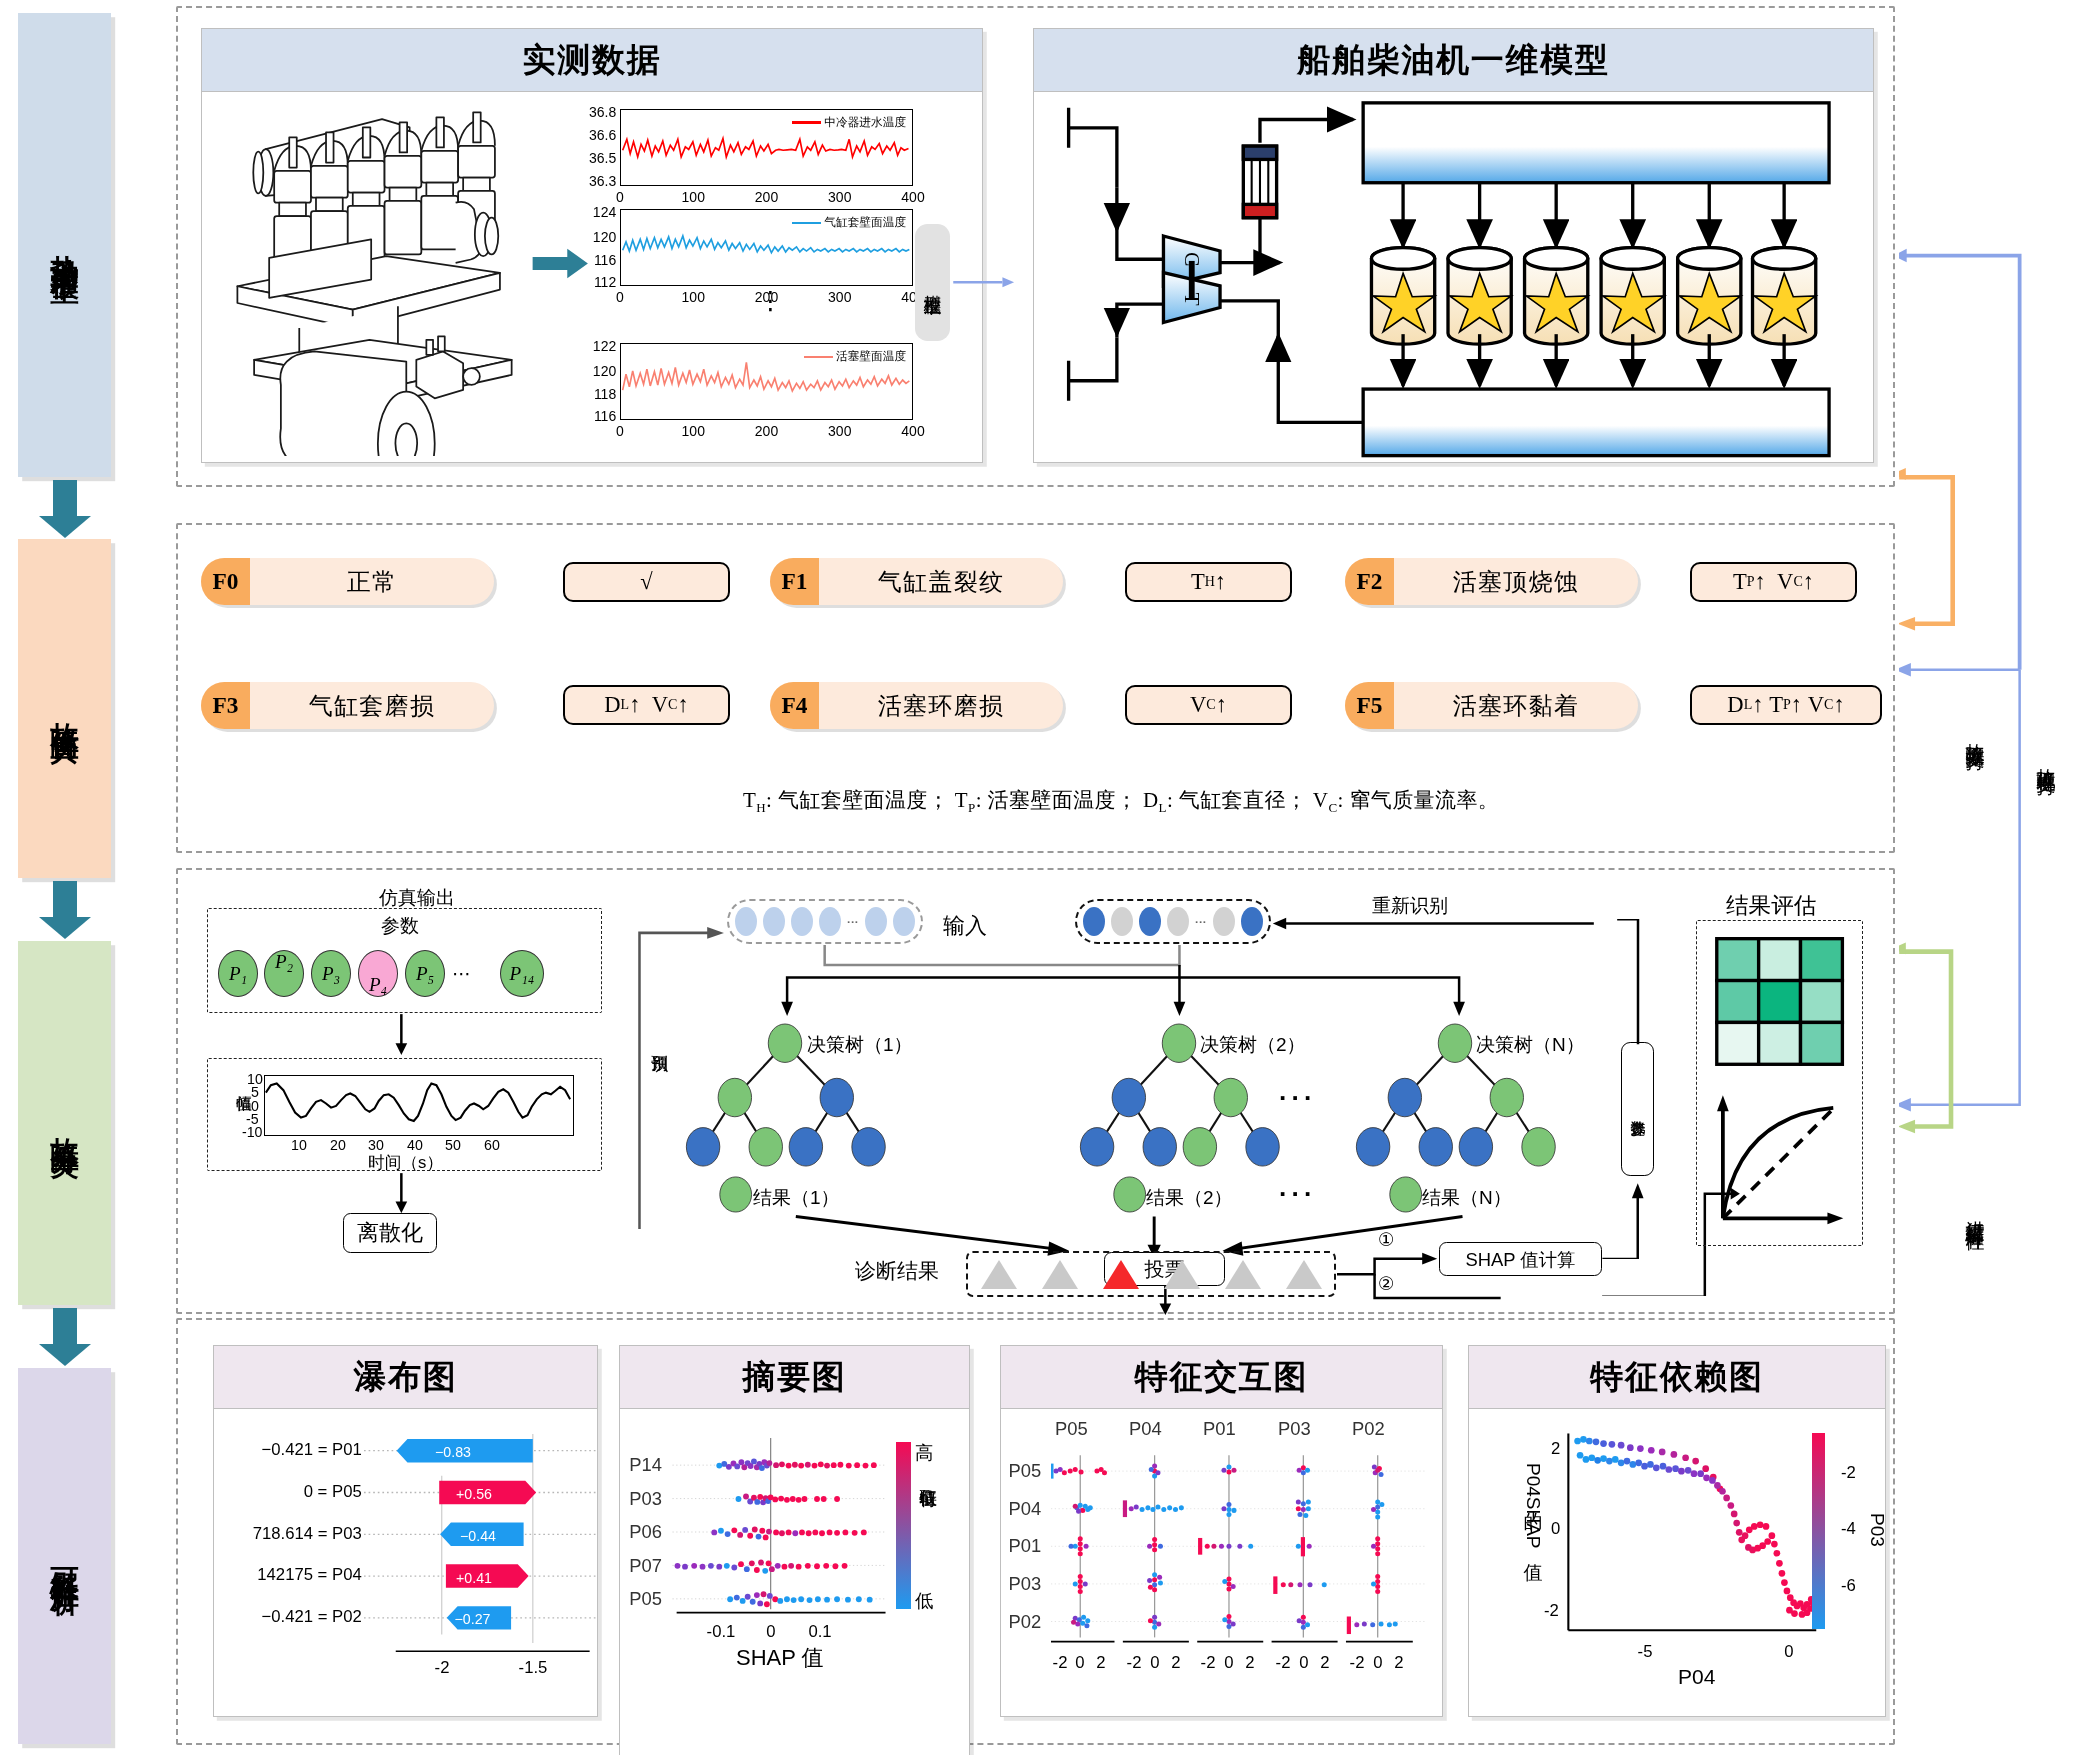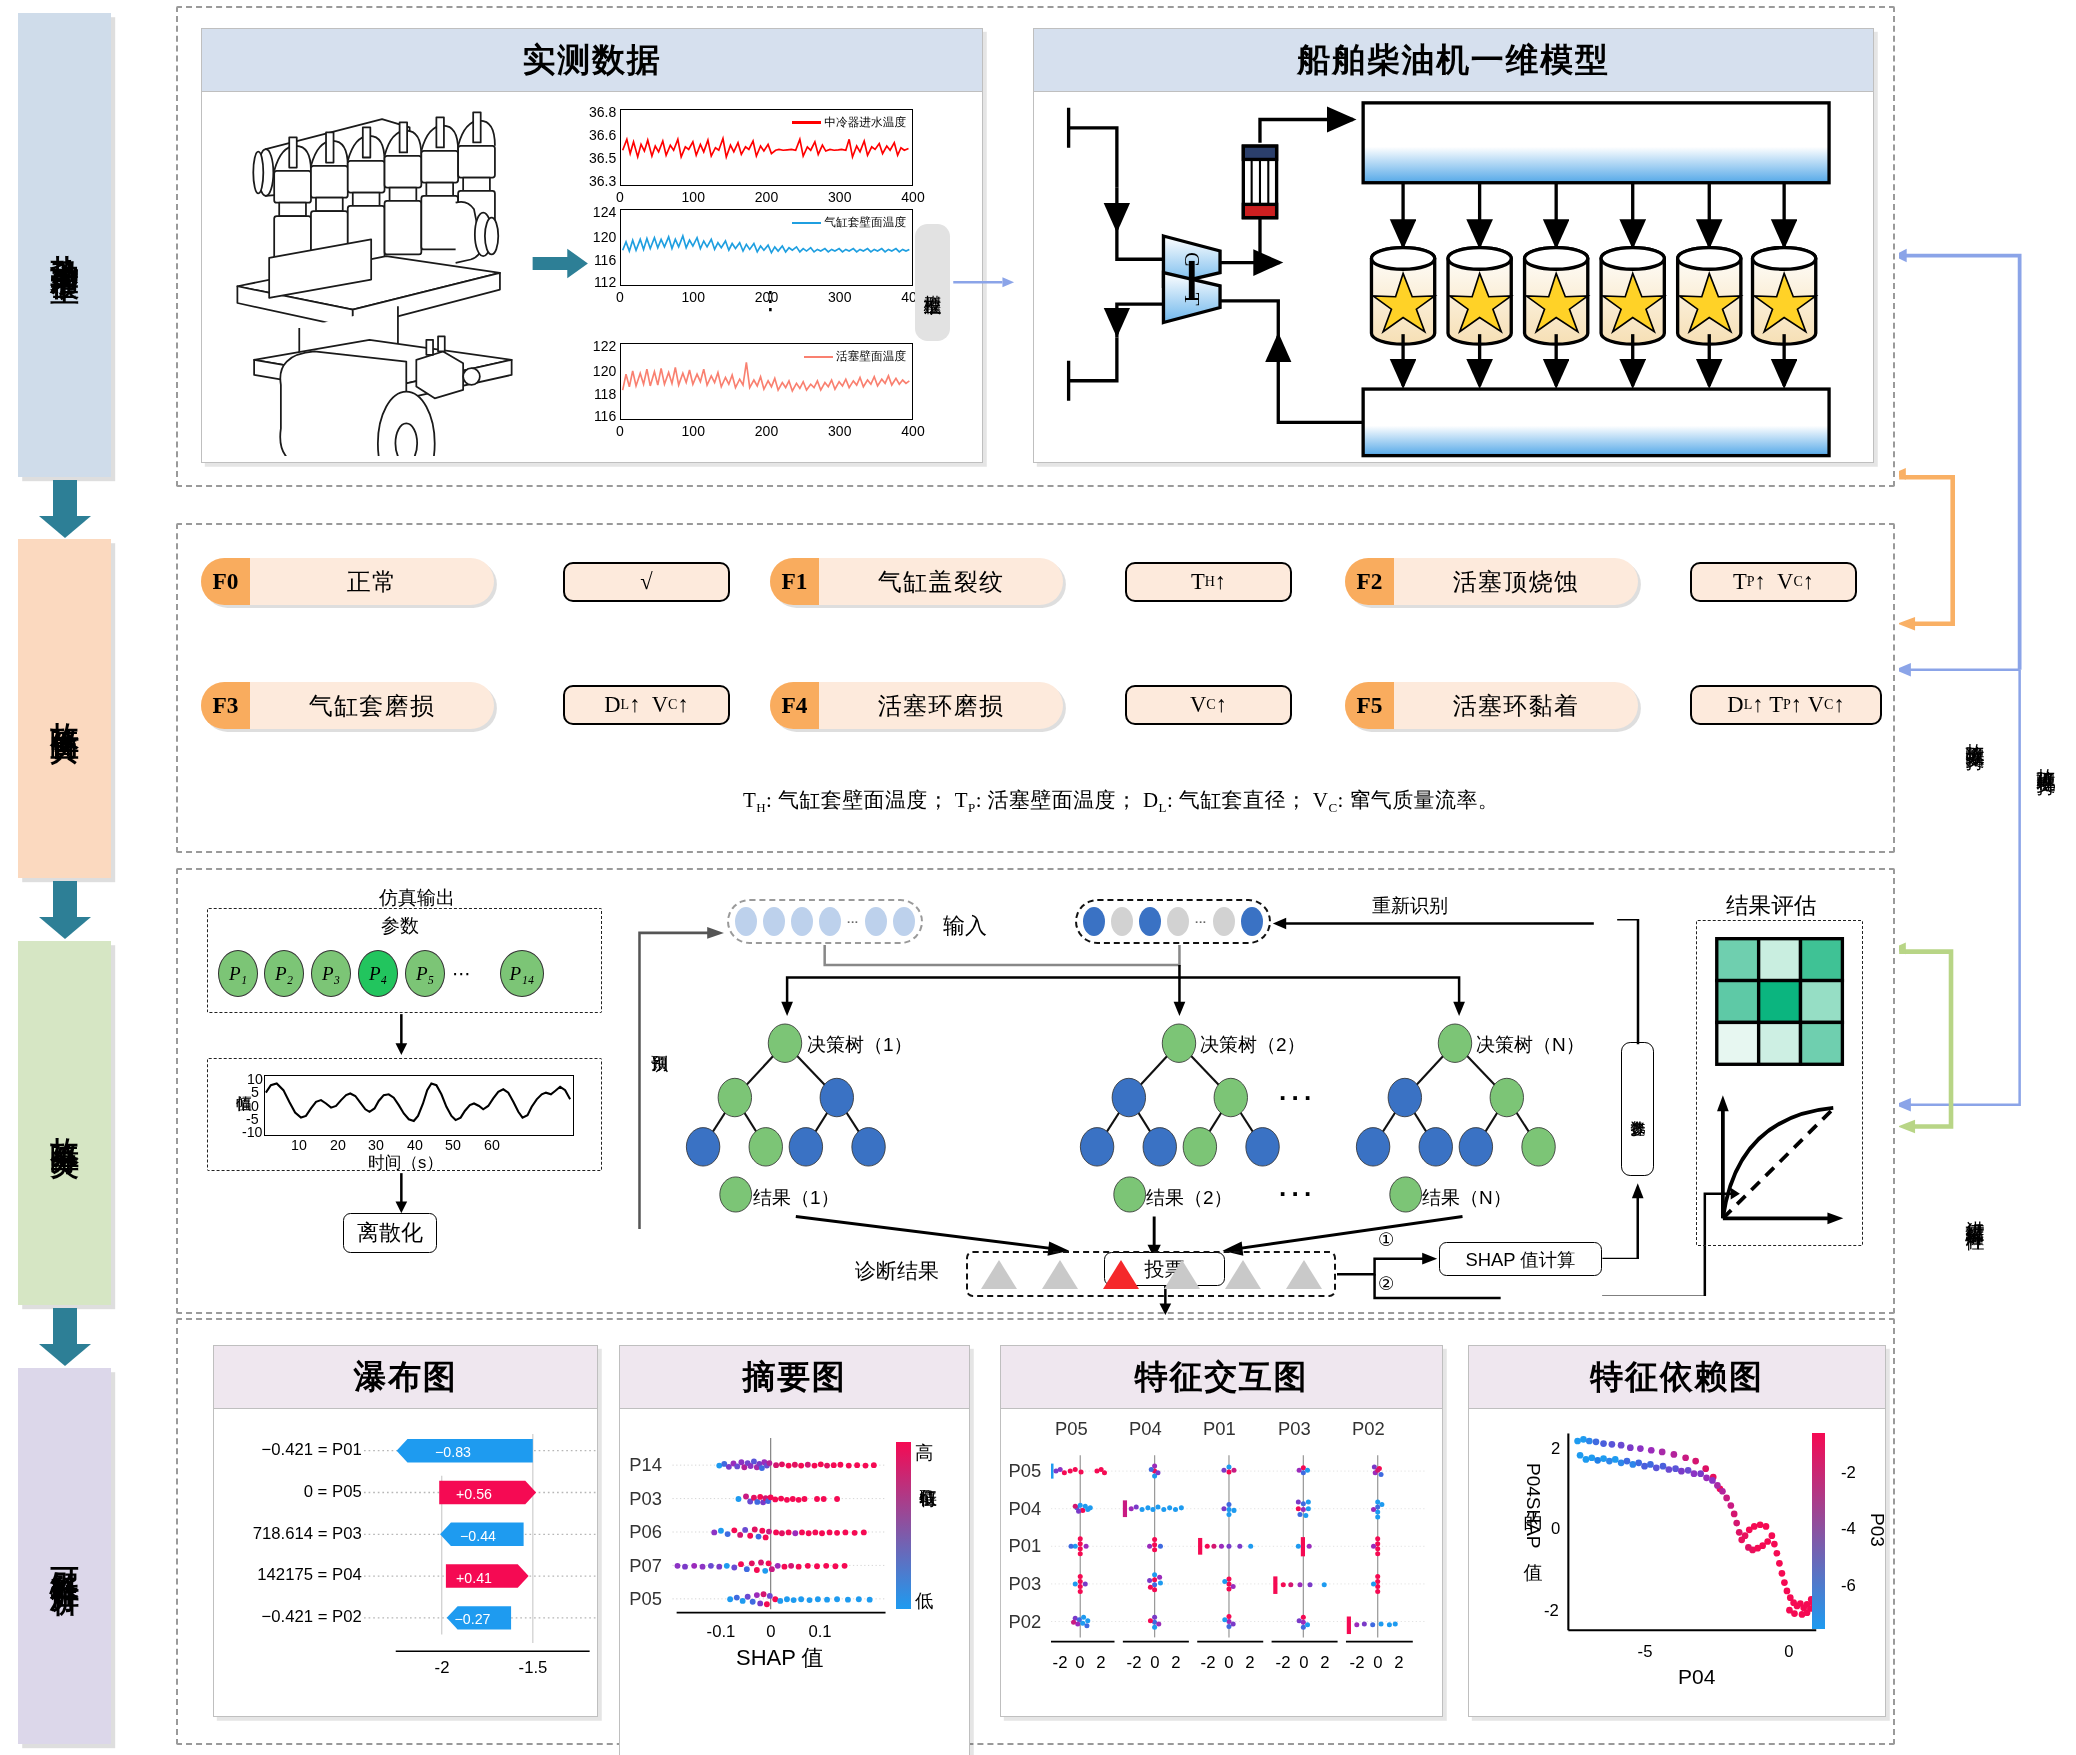--- a/index.html
+++ b/index.html
@@ -453,27 +453,27 @@
 
   <div class="dash" style="left:176px; top:868px; width:1719px; height:446px;"></div>
 
   <div class="cap" style="left:379px; top:885px;">仿真输出</div>
   <div class="dbox" style="left:207px; top:908px; width:395px; height:105px;"></div>
   <div class="cap" style="left:381px; top:913px;">参数</div>
 
   <div style="position:absolute;left:218px;top:950px;width:40px;height:47px;border-radius:50%;background:#7cc576;border:0.8px solid #333;display:flex;align-items:center;justify-content:center;font-size:19px;font-family:'Liberation Serif',serif;font-style:italic;">
       <span>P₁</span>
     </div>
-  <div style="position:absolute;left:264px;top:950px;width:40px;height:47px;border-radius:50%;background:#7cc576;border:0.8px solid #333;display:flex;align-items:center;justify-content:center;font-size:19px;font-family:'Liberation Serif',serif;font-style:italic;">
+  <div style="position:absolute;left:264px;top:950px;width:40px;height:47px;border-radius:50%;background:#7cc576;border:0.8px solid #333;display:flex;align-items:flex-start;justify-content:center;font-size:19px;font-family:'Liberation Serif',serif;font-style:italic;">
       <span>P₂</span>
     </div>
   <div style="position:absolute;left:311px;top:950px;width:40px;height:47px;border-radius:50%;background:#7cc576;border:0.8px solid #333;display:flex;align-items:center;justify-content:center;font-size:19px;font-family:'Liberation Serif',serif;font-style:italic;">
       <span>P₃</span>
     </div>
-  <div style="position:absolute;left:358px;top:950px;width:40px;height:47px;border-radius:50%;background:#22c55e;border:0.8px solid #333;display:flex;align-items:center;justify-content:center;font-size:19px;font-family:'Liberation Serif',serif;font-style:italic;">
+  <div style="position:absolute;left:358px;top:950px;width:40px;height:47px;border-radius:50%;background:#f9a8d4;border:0.8px solid #333;display:flex;align-items:flex-end;justify-content:center;font-size:19px;font-family:'Liberation Serif',serif;font-style:italic;">
       <span>P₄</span>
     </div>
   <div style="position:absolute;left:405px;top:950px;width:40px;height:47px;border-radius:50%;background:#7cc576;border:0.8px solid #333;display:flex;align-items:center;justify-content:center;font-size:19px;font-family:'Liberation Serif',serif;font-style:italic;">
       <span>P₅</span>
     </div>
   <div style="position:absolute;left:452px;top:962px;font-size:19px;">⋯</div>
   <div style="position:absolute;left:500px;top:950px;width:44px;height:47px;border-radius:50%;background:#7cc576;border:0.8px solid #333;display:flex;align-items:center;justify-content:center;font-size:19px;font-family:'Liberation Serif',serif;font-style:italic;">
       <span>P₁₄</span>
     </div>
 

